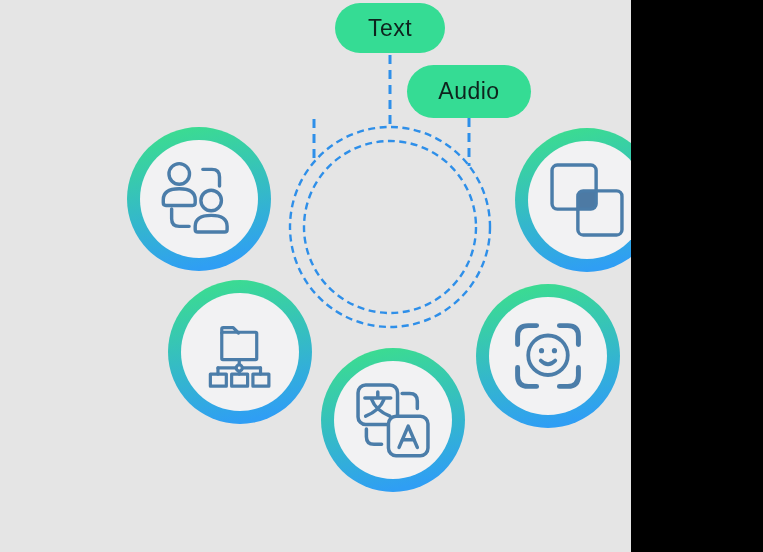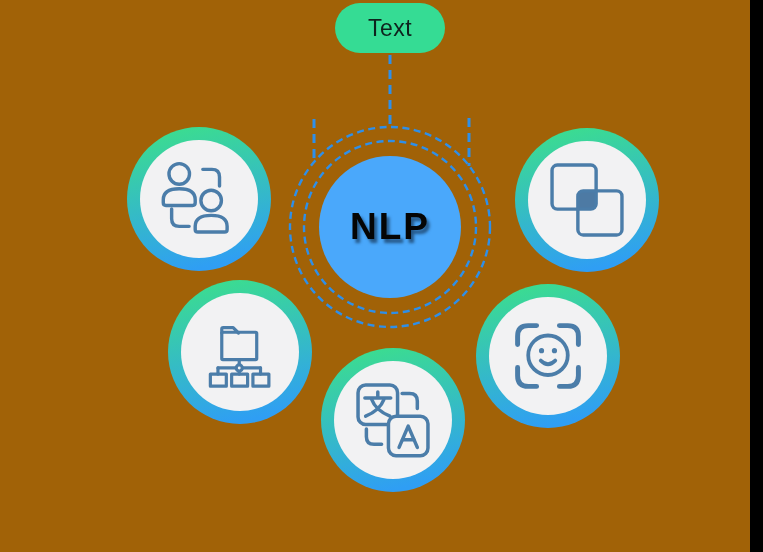--- a/index.html
+++ b/index.html
@@ -1,17 +1,17 @@
 <!DOCTYPE html>
 <html><head>
 <meta charset="utf-8">
 <style>
   html,body{margin:0;padding:0;background:#000;}
   .stage{
-    position:relative;width:750px;height:552px;background:#a16207;
+    position:relative;width:631px;height:552px;background:#e5e5e5;
     overflow:hidden;font-family:"Liberation Sans",sans-serif;
   }
   .connector-layer{position:absolute;left:0;top:0;width:763px;height:552px;}
   .dash-line{stroke:#2e8fe9;stroke-width:3;stroke-dasharray:9 6;fill:none;}
   .dash-ring{stroke:#2e8fe9;stroke-width:2.4;stroke-dasharray:7 4.5;fill:none;}
 
   .pill{
     position:absolute;background:#35dc94;border-radius:27px;
     display:flex;align-items:center;justify-content:center;
     color:#0e231d;font-size:23px;letter-spacing:.5px;
@@ -57,24 +57,24 @@
     <line class="dash-line" x1="390" y1="55" x2="390" y2="128"></line>
     <line class="dash-line" x1="314" y1="119" x2="314" y2="164"></line>
     <line class="dash-line" x1="469" y1="118" x2="469" y2="166"></line>
     <circle class="dash-ring" cx="390" cy="227" r="86"></circle>
     <circle class="dash-ring" cx="390" cy="227" r="100"></circle>
   </svg>
 
   <div class="pill pill-text">
     <span>Text</span>
   </div>
+  <div class="pill pill-audio">
+    <span>Audio</span>
+  </div>
 
-  <div class="center-node">
-    <span class="center-label">NLP</span>
-  </div>
 
   <div class="node node-users">
     <div class="node-inner">
       <svg viewBox="0 0 100 100">
         <g class="ic" stroke-width="4.5">
           <circle cx="24" cy="17" r="13.5"></circle>
           <path d="M3 55 v-4 q0-14.5 21-14.5 t21 14.5 v4 q0 3.5-3.5 3.5 h-35 q-3.5 0-3.5-3.5 z"></path>
           <circle cx="66" cy="52" r="13.5"></circle>
           <path d="M45 90 v-4 q0-14.5 21-14.5 t21 14.5 v4 q0 3.5-3.5 3.5 h-35 q-3.5 0-3.5-3.5 z"></path>
           <path d="M55 11 h12 q10 0 10 10 v12"></path>

